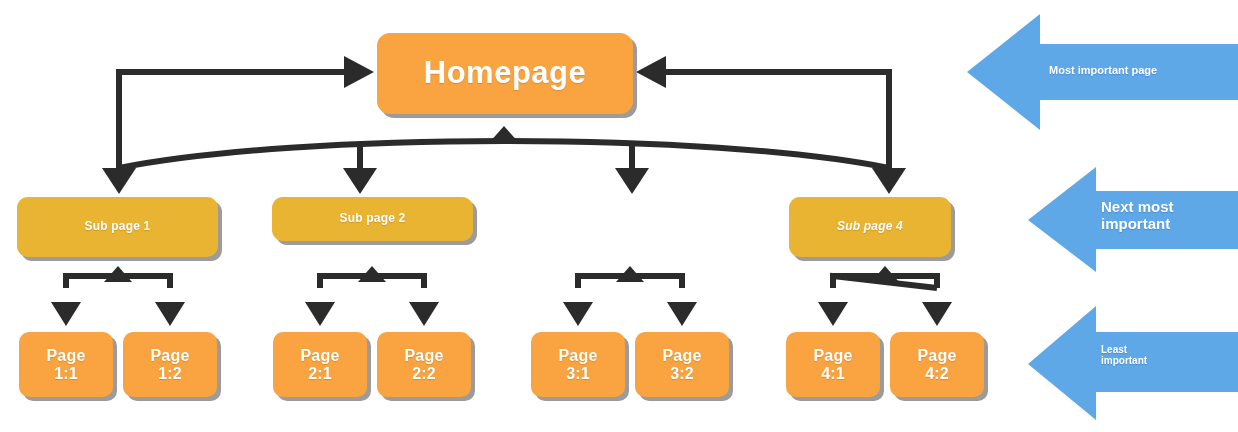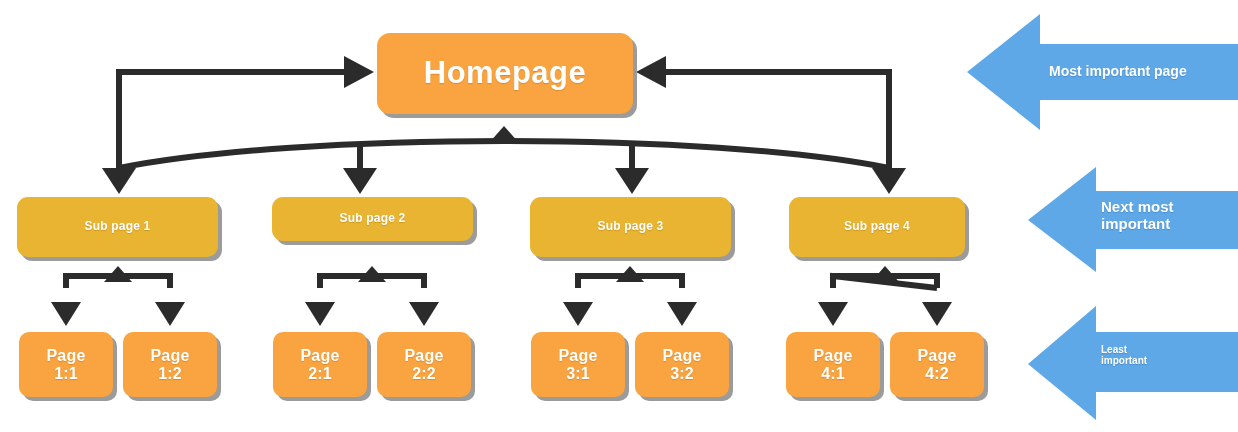--- a/index.html
+++ b/index.html
@@ -139,24 +139,21 @@
   <div class="node node-home" style="left:377px; top:33px; width:256px; height:81px;">
     <span>Homepage</span>
   </div>
 
   <div class="node node-sub" style="left:17px; top:197px; width:201px; height:60px;">
     <span>Sub page 1</span>
   </div>
   <div class="node node-sub" style="left:272px; top:197px; width:201px; height:44px;">
     <span>Sub page 2</span>
   </div>
-  <div class="node node-sub" style="left:530px; top:197px; width:201px; height:60px;">
-    <span>Sub page 3</span>
-  </div>
-  <div class="node node-sub" style="left:789px; top:197px; width:176px; height:60px;">
+  <div class="node node-sub" style="left:789px; top:197px; width:162px; height:60px;font-style:italic;">
     <span>Sub page 4</span>
   </div>
 
   <div class="node node-leaf" style="left:19px; top:332px; width:94px; height:65px;">
     <span>
       <span class="l1">Page</span>
       <span class="l2">1:1</span>
     </span>
   </div>
   <div class="node node-leaf" style="left:123px; top:332px; width:94px; height:65px;">
@@ -196,21 +193,21 @@
     </span>
   </div>
   <div class="node node-leaf" style="left:890px; top:332px; width:94px; height:65px;">
     <span>
       <span class="l1">Page</span>
       <span class="l2">4:2</span>
     </span>
   </div>
 
   <div class="blue-arrow" style="left:967px; top:14px; width:271px; height:116px;">
-    <span class="ba-label" style="left:82px; top:50px; font-size:14px;">Most important page</span>
+    <span class="ba-label" style="left:82px; top:50px; font-size:11px;">Most important page</span>
   </div>
   <div class="blue-arrow" style="left:1028px; top:167px; width:210px; height:105px;">
     <span class="ba-label" style="left:73px; top:32px; font-size:15px;">Next most
 important</span>
   </div>
   <div class="blue-arrow" style="left:1028px; top:306px; width:210px; height:114px;">
     <span class="ba-label" style="left:73px; top:38px; font-size:10px;">Least
 important</span>
   </div>
 

